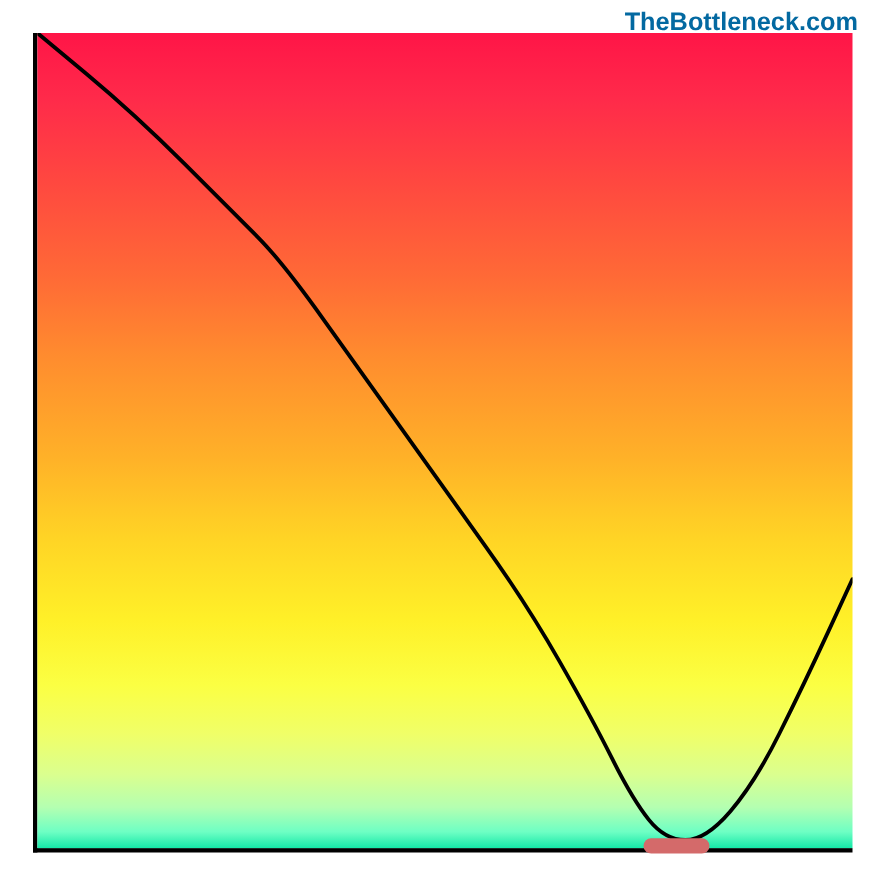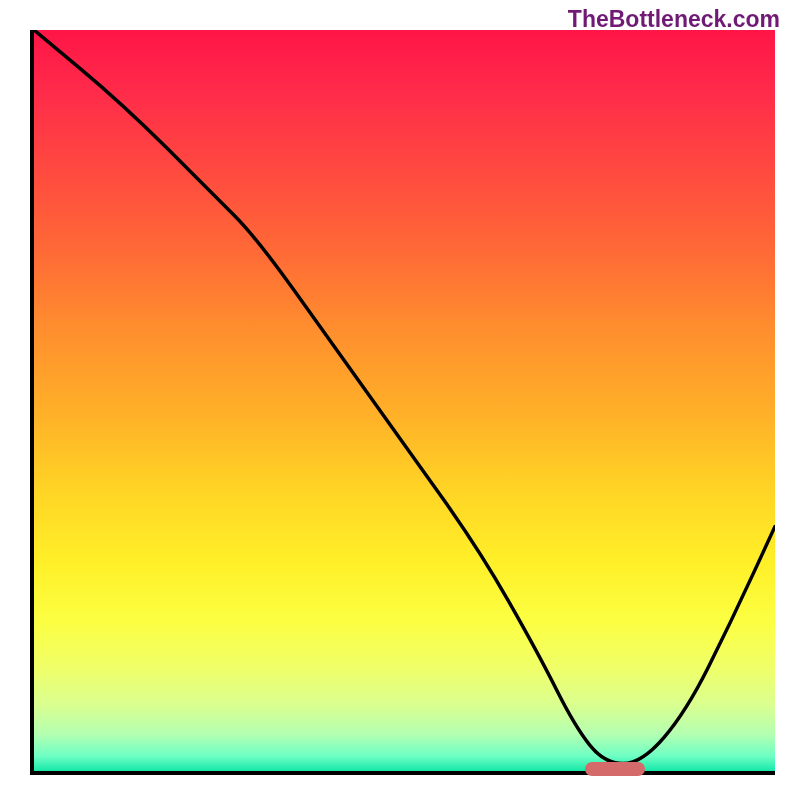--- a/index.html
+++ b/index.html
@@ -9,21 +9,21 @@
     background: #ffffff;
     position: relative;
     font-family: Arial, sans-serif;
   }
   .watermark {
     position: absolute;
     top: 6px;
     right: 20px;
     font-size: 23px;
     font-weight: bold;
-    color: #701a75;
+    color: #0369a1;
     z-index: 10;
   }
   .plot-area {
     position: absolute;
     left: 30px;
     top: 30px;
     width: 745px;
     height: 745px;
     border: 4px solid #000;
     border-top: none;

